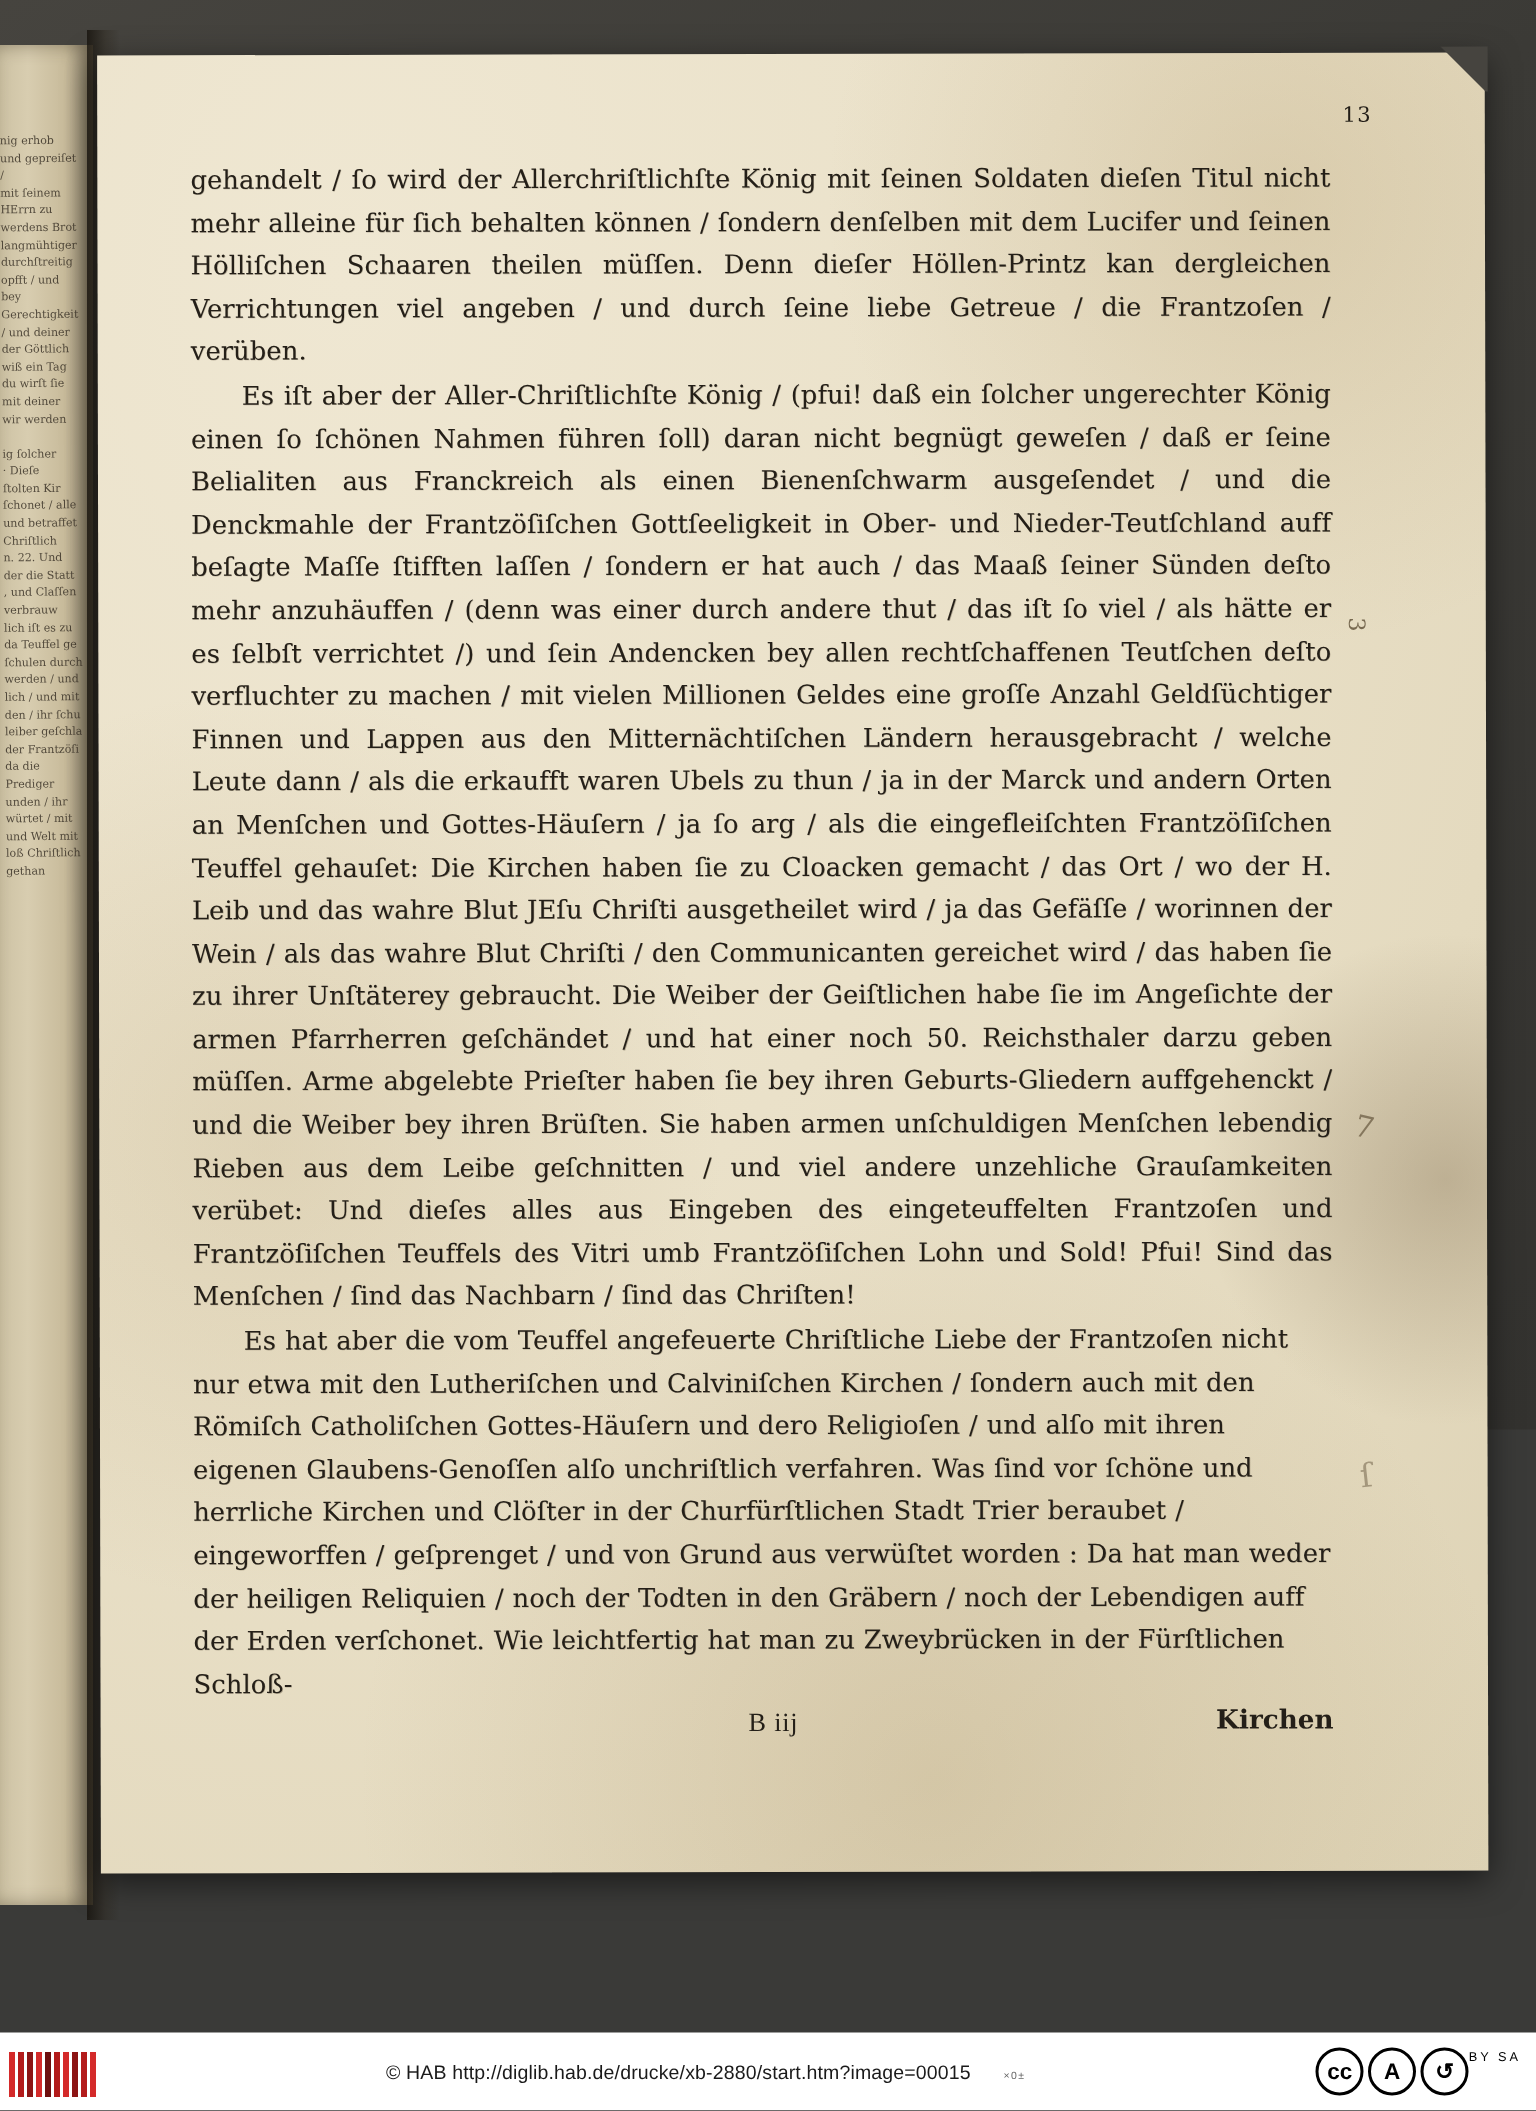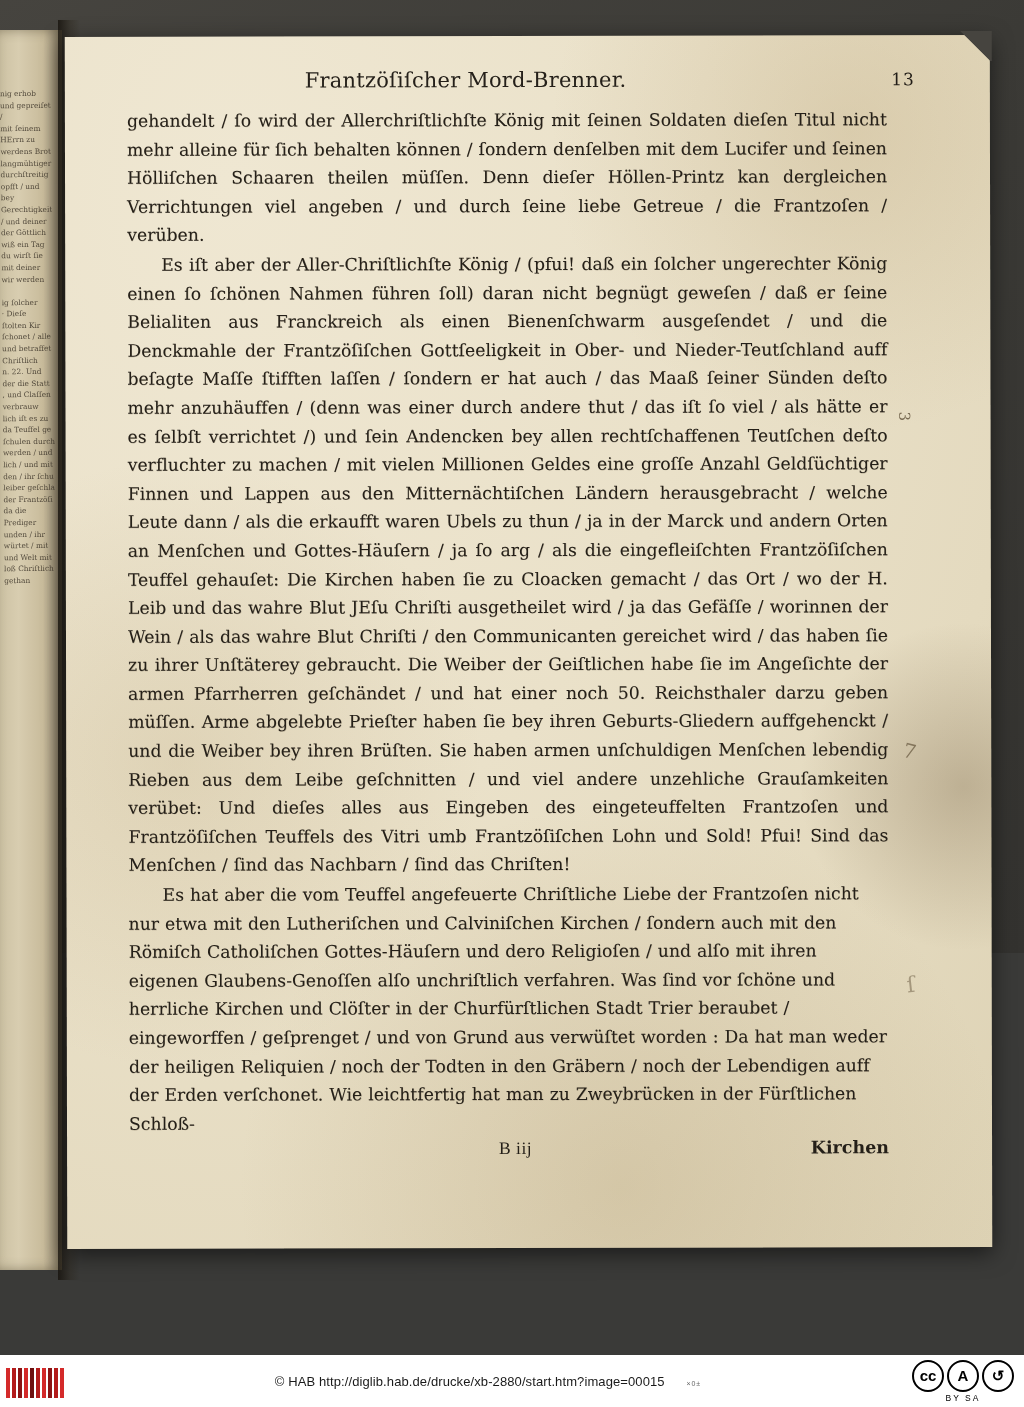--- a/index.html
+++ b/index.html
@@ -102,21 +102,21 @@
     font-family: "DejaVu Serif", serif;
     font-size: 21px;
     letter-spacing: 0.2px;
     color: #25201a;
     white-space: nowrap;
   }
   .runhead-folio {
     position: absolute;
     right: 2px; top: 2px;
     font-family: "DejaVu Serif", serif;
-    font-size: 17px;
+    font-size: 14px;
     color: #221d17;
     letter-spacing: 1px;
   }
 
   
   .body-block {
     position: relative;
     width: 760px;
     margin-top: 4px;
     font-family: "DejaVu Serif", serif;
@@ -211,22 +211,20 @@
   }
   .credit .tiny {
     font-size: 7px;
     color: #666;
     margin-left: 18px;
     letter-spacing: 1px;
   }
   .cc {
     margin-right: 10px;
     display: flex;
-    flex-direction: column;
-    align-items: center;
     font-family: "Liberation Sans", sans-serif;
   }
   .cc-row {
     display: flex;
     gap: 3px;
   }
   .cc-badge {
     width: 28px; height: 28px;
     border-radius: 50%;
     border: 2px solid #000;
@@ -294,21 +292,20 @@
   </div>
 
   <div class="gutter"></div>
 
   <div class="page">
     <div class="corner-cut"></div>
 
     <div class="page-inner">
 
       <div class="runhead">
-        <div class="runhead-title">Frantzöſiſcher Mord-Brenner.</div>
         <div class="runhead-folio">13</div>
       </div>
 
       <div class="body-block">
         <p class="para">gehandelt / ſo wird der Allerchriſtlichſte König mit ſeinen Soldaten dieſen Titul nicht mehr alleine für ſich behalten können / ſondern denſelben mit dem Lucifer und ſeinen Hölliſchen Schaaren theilen müſſen.   Denn dieſer Höllen-Printz kan dergleichen Verrichtungen viel angeben / und durch ſeine liebe Getreue / die Frantzoſen / verüben.</p>
         <p class="para indent">Es iſt aber der Aller-Chriſtlichſte König / (pfui! daß ein ſolcher ungerechter König einen ſo ſchönen Nahmen führen ſoll) daran nicht begnügt geweſen / daß er ſeine Belialiten aus Franckreich als einen Bienenſchwarm ausgeſendet / und die Denckmahle der Frantzöſiſchen Gottſeeligkeit in Ober- und Nieder-Teutſchland auff beſagte Maſſe ſtifften laſſen / ſondern er hat auch / das Maaß ſeiner Sünden deſto mehr anzuhäuffen / (denn was einer durch andere thut / das iſt ſo viel / als hätte er es ſelbſt verrichtet /) und ſein Andencken bey allen rechtſchaffenen Teutſchen deſto verfluchter zu machen / mit vielen Millionen Geldes eine groſſe Anzahl Geldſüchtiger Finnen und Lappen aus den Mitternächtiſchen Ländern herausgebracht / welche Leute dann / als die erkaufft waren Ubels zu thun / ja in der Marck und andern Orten an Menſchen und Gottes-Häuſern / ja ſo arg / als die eingefleiſchten Frantzöſiſchen Teuffel gehauſet: Die Kirchen haben ſie zu Cloacken gemacht / das Ort / wo der H. Leib und das wahre Blut JEſu Chriſti ausgetheilet wird / ja das Gefäſſe / worinnen der Wein / als das wahre Blut Chriſti / den Communicanten gereichet wird / das haben ſie zu ihrer Unſtäterey gebraucht.   Die Weiber der Geiſtlichen habe ſie im Angeſichte der armen Pfarrherren geſchändet / und hat einer noch 50. Reichsthaler darzu geben müſſen.   Arme abgelebte Prieſter haben ſie bey ihren Geburts-Gliedern auffgehenckt / und die Weiber bey ihren Brüſten.   Sie haben armen unſchuldigen Menſchen lebendig Rieben aus dem Leibe geſchnitten / und viel andere unzehliche Grauſamkeiten verübet: Und dieſes alles aus Eingeben des eingeteuffelten Frantzoſen und Frantzöſiſchen Teuffels des Vitri umb Frantzöſiſchen Lohn und Sold! Pfui! Sind das Menſchen / ſind das Nachbarn / ſind das Chriſten!</p>
         <p class="para indent ragged">Es hat aber die vom Teuffel angefeuerte Chriſtliche Liebe der Frantzoſen nicht nur etwa mit den Lutheriſchen und Calviniſchen Kirchen / ſondern auch mit den Römiſch Catholiſchen Gottes-Häuſern und dero Religioſen / und alſo mit ihren eigenen Glaubens-Genoſſen alſo unchriſtlich verfahren. Was ſind vor ſchöne und herrliche Kirchen und Clöſter in der Churfürſtlichen Stadt Trier beraubet / eingeworffen / geſprenget / und von Grund aus verwüſtet worden : Da hat man weder der heiligen Reliquien / noch der Todten in den Gräbern / noch der Lebendigen auff der Erden verſchonet.   Wie leichtfertig hat man zu Zweybrücken in der Fürſtlichen Schloß-</p>
 
         <div class="catchline">
           <span class="sig">B iij</span>

